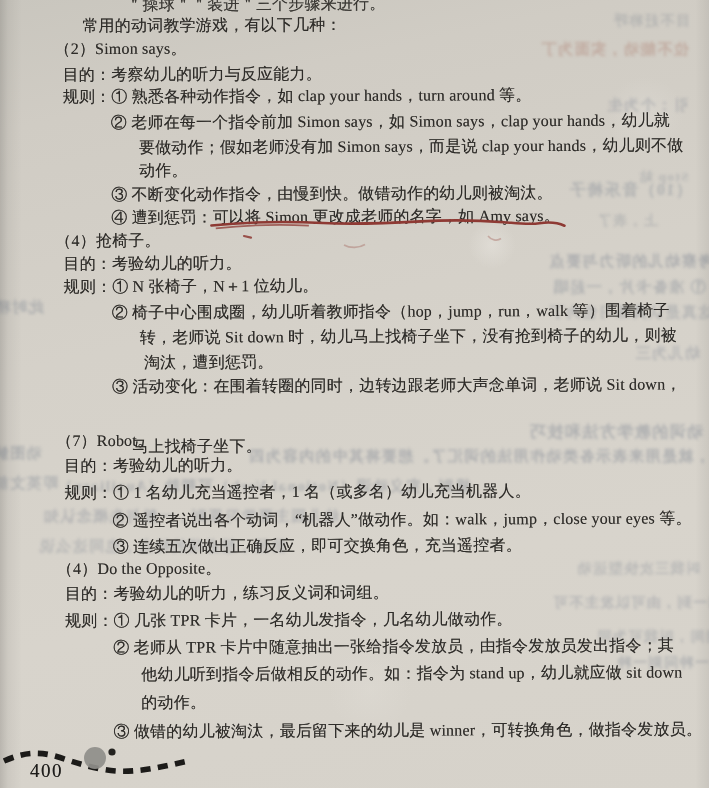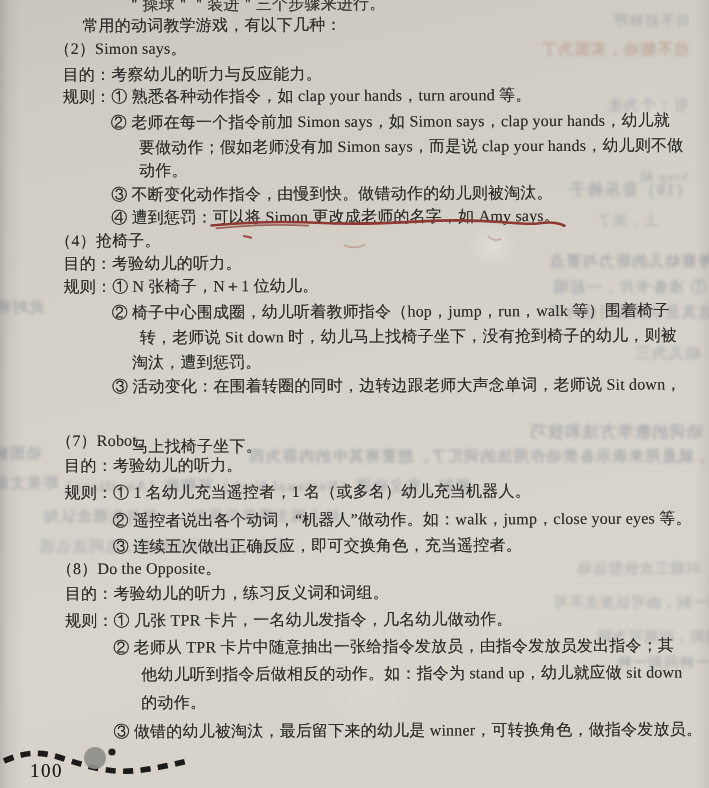--- a/index.html
+++ b/index.html
@@ -75,43 +75,43 @@
       <div class="line t-item" style="top: 182px; left: 112px;"><span>③ 不断变化动作指令，由慢到快。做错动作的幼儿则被淘汰。</span></div>
       <div class="line t-item" style="top: 205px; left: 112px;"><span>④ 遭到惩罚：</span><span class="redline"><span>可以将 Simon 更改成老师的名字，如 Amy says。</span><svg viewBox="0 0 330 20" preserveAspectRatio="none">
             <path d="M2,12 C35,8.5 70,8 105,10 C135,11.8 165,10.5 195,8.8 C225,7.2 252,8.2 272,10 C285,11.2 295,12.8 305,11.2 C315,9.6 322,10.8 328,13.8" stroke="#8e3a34" stroke-width="2.6" fill="none" vector-effect="non-scaling-stroke" stroke-linecap="round"></path>
             <path d="M6,15 C35,11.5 62,11 92,12.5" stroke="#8e3a34" stroke-width="1.7" fill="none" vector-effect="non-scaling-stroke" opacity="0.75"></path>
           </svg></span></div>
       <div class="line t-h" style="top: 228px; left: 56px;"><span>（4）抢椅子。</span></div>
       <div class="line t-label" style="top: 251px; left: 64px;"><span>目的：考验幼儿的听力。</span></div>
       <div class="line t-label" style="top: 274px; left: 64px;"><span>规则：① N 张椅子，N＋1 位幼儿。</span></div>
       <div class="line t-item" style="top: 300px; left: 112px;"><span>② 椅子中心围成圈，幼儿听着教师指令（hop，jump，run，walk 等）围着椅子</span></div>
       <div class="line t-cont" style="top: 325px; left: 140px;"><span>转，老师说 Sit down 时，幼儿马上找椅子坐下，没有抢到椅子的幼儿，则被</span></div>
-      <div class="line t-cont" style="top: 350px; left: 132px;"><span>淘汰，遭到惩罚。</span></div>
+      <div class="line t-cont" style="top: 350px; left: 144px;"><span>淘汰，遭到惩罚。</span></div>
       <div class="line t-item" style="top: 374px; left: 112px;"><span>③ 活动变化：在围着转圈的同时，边转边跟老师大声念单词，老师说 Sit down，</span></div>
       <div class="line t-cont" style="top: 402px; left: 132px; margin-top: 32px;"><span>马上找椅子坐下。</span></div>
       <div class="line t-h" style="top: 428px; left: 56px;"><span>（7）Robot。</span></div>
       <div class="line t-label" style="top: 453px; left: 64px;"><span>目的：考验幼儿的听力。</span></div>
       <div class="line t-label" style="top: 480px; left: 64px;"><span>规则：① 1 名幼儿充当遥控者，1 名（或多名）幼儿充当机器人。</span></div>
       <div class="line t-item" style="top: 508px; left: 112px;"><span>② 遥控者说出各个动词，“机器人”做动作。如：walk，jump，close your eyes 等。</span></div>
       <div class="line t-item" style="top: 534px; left: 112px;"><span>③ 连续五次做出正确反应，即可交换角色，充当遥控者。</span></div>
-      <div class="line t-h" style="top: 556px; left: 56px;"><span>（8）Do the Opposite。</span></div>
+      <div class="line t-h" style="top: 556px; left: 56px;"><span>（4）Do the Opposite。</span></div>
       <div class="line t-label" style="top: 581px; left: 64px;"><span>目的：考验幼儿的听力，练习反义词和词组。</span></div>
       <div class="line t-label" style="top: 608px; left: 64px;"><span>规则：① 几张 TPR 卡片，一名幼儿发指令，几名幼儿做动作。</span></div>
       <div class="line t-item" style="top: 635px; left: 112px;"><span>② 老师从 TPR 卡片中随意抽出一张给指令发放员，由指令发放员发出指令；其</span></div>
       <div class="line t-cont" style="top: 662px; left: 140px;"><span>他幼儿听到指令后做相反的动作。如：指令为 stand up，幼儿就应做 sit down</span></div>
       <div class="line t-cont" style="top: 690px; left: 140px;"><span>的动作。</span></div>
       <div class="line t-item" style="top: 719px; left: 112px;"><span>③ 做错的幼儿被淘汰，最后留下来的幼儿是 winner，可转换角色，做指令发放员。</span></div>
     </div>
 
   <svg class="pen-extras" viewBox="0 0 340 46">
     <path d="M8,24 l7,1.6" stroke="#8e3a34" stroke-width="2.2" fill="none" stroke-linecap="round" opacity="0.85"></path>
     <path d="M108,33 c6,3.4 15,3.2 21,-0.5" stroke="#9a524a" stroke-width="1.6" fill="none" opacity="0.35"></path>
     <path d="M252,24 c3,4 9,5.5 13,2.5" stroke="#9a524a" stroke-width="1.6" fill="none" opacity="0.35"></path>
   </svg>
 
   <svg class="footer-deco" viewBox="0 0 205 55">
     <path d="M4,28 C24,19 40,18 60,24.5 C78,30.5 96,36.5 116,38 C138,39.5 162,34 190,27.5" stroke="#1c1b19" stroke-width="5.6" fill="none" stroke-dasharray="10 7.5"></path>
     <circle cx="95" cy="25" r="11" fill="#8f8e8a" opacity="0.92"></circle>
     <circle cx="112" cy="19" r="3.6" fill="#23221f"></circle>
   </svg>
-  <div class="pageno">100</div>
+  <div class="pageno">400</div>
 
 </div>
 
 </body></html>

